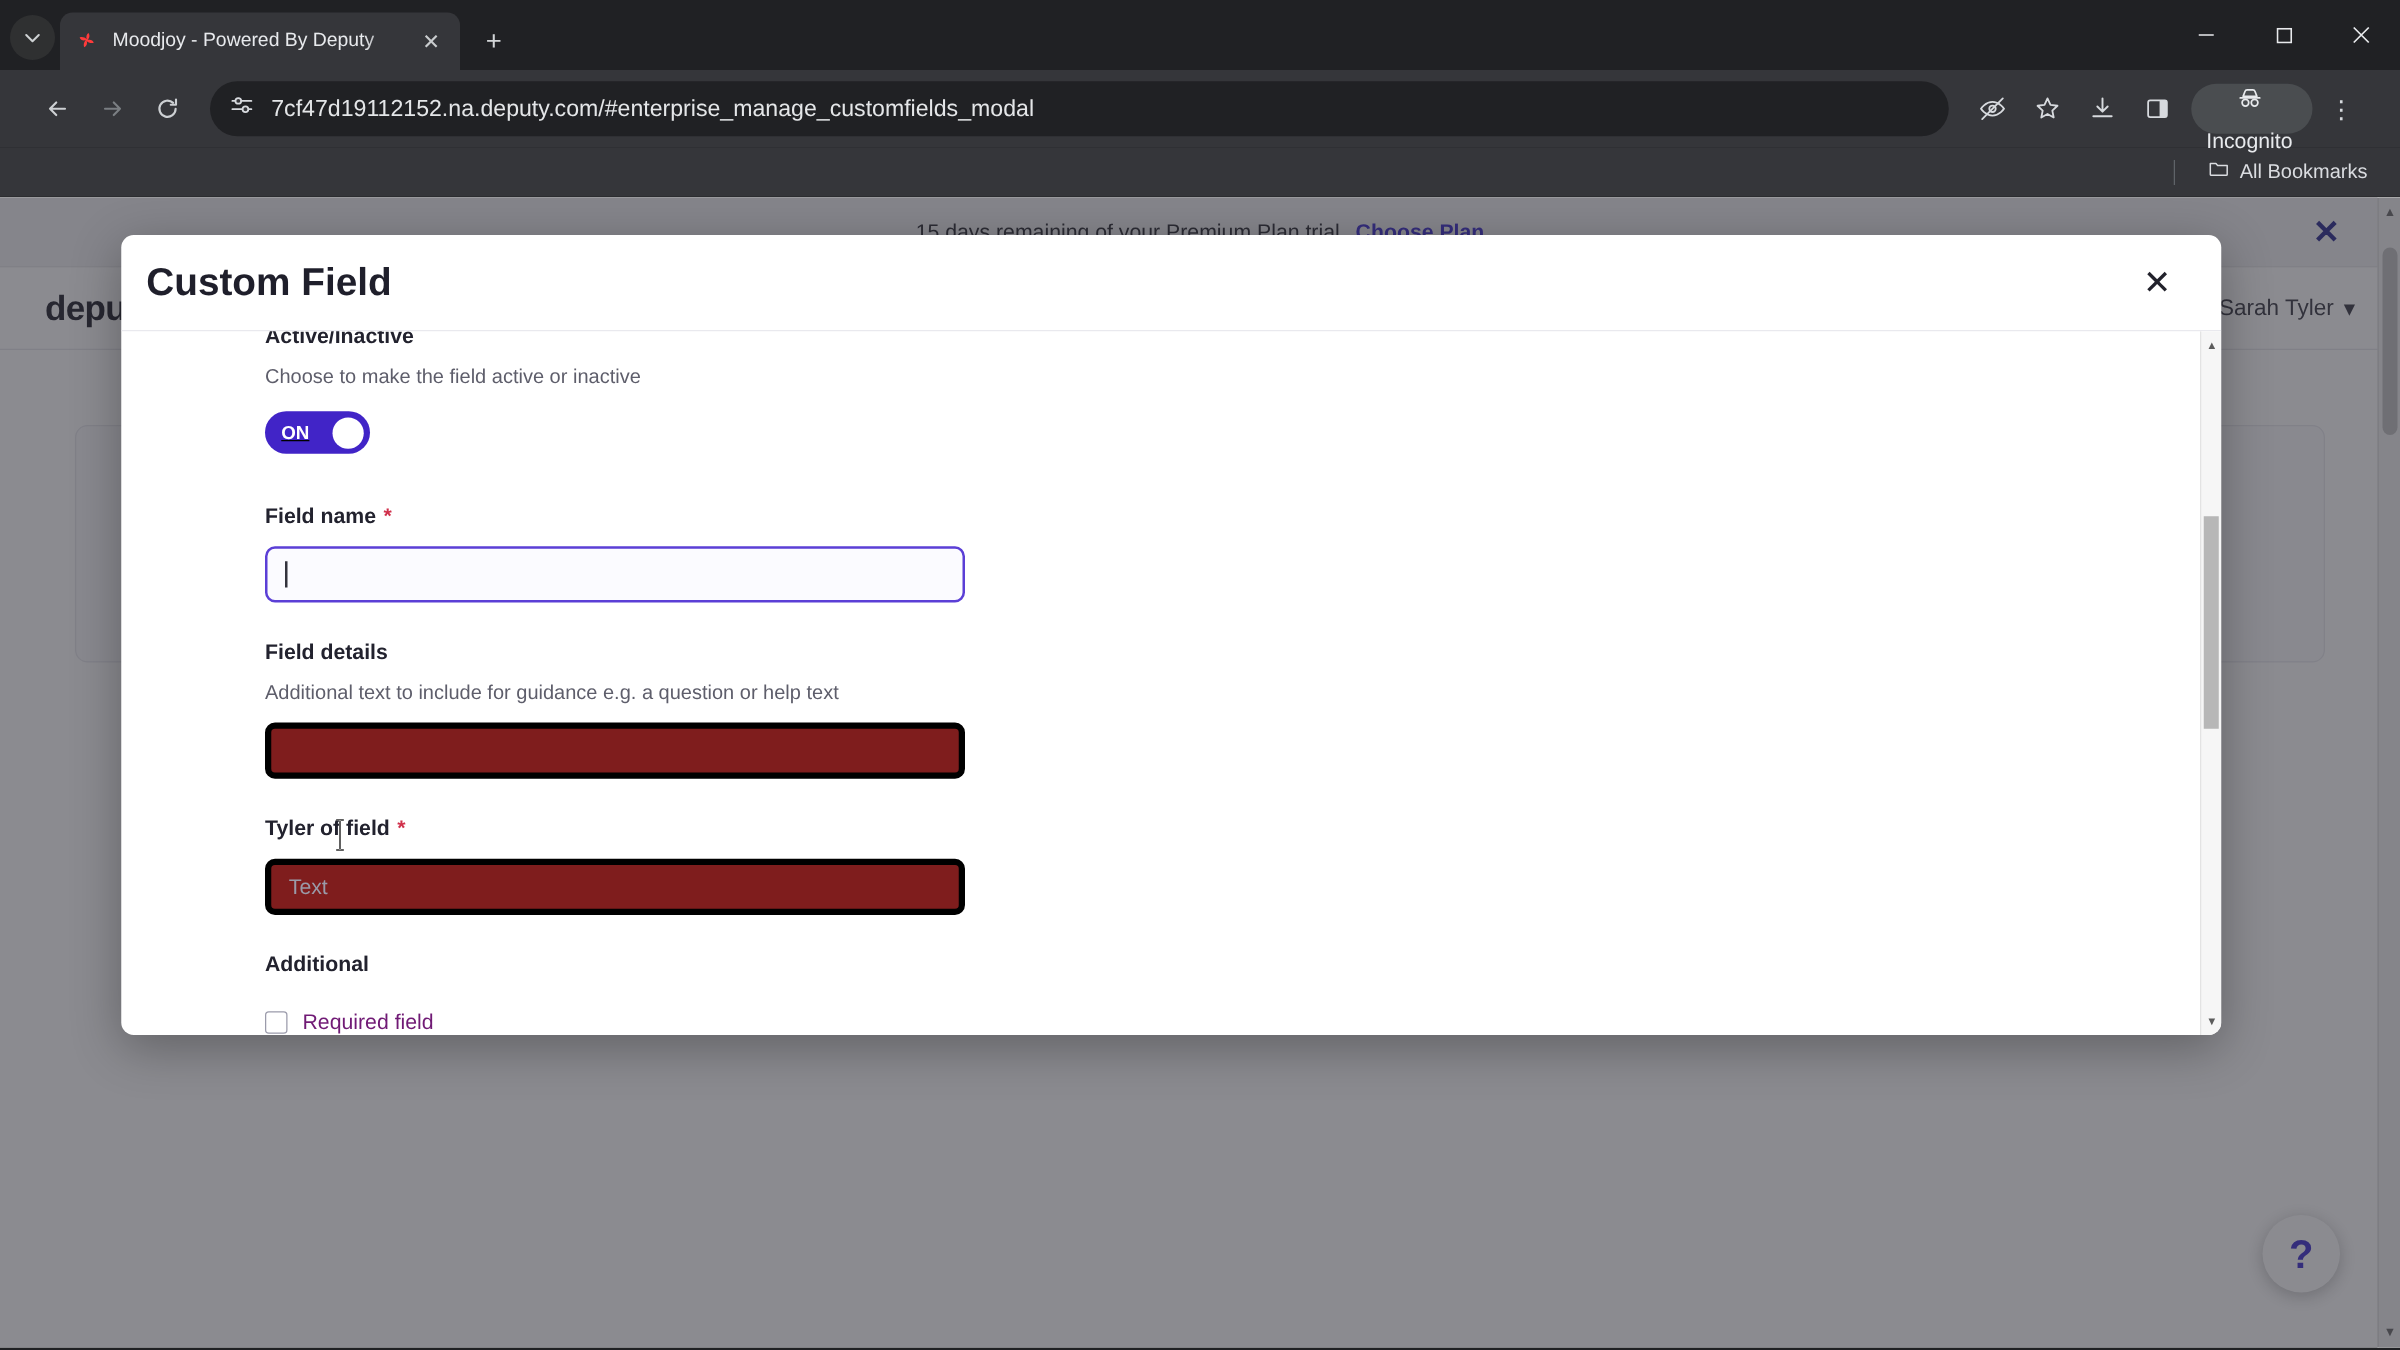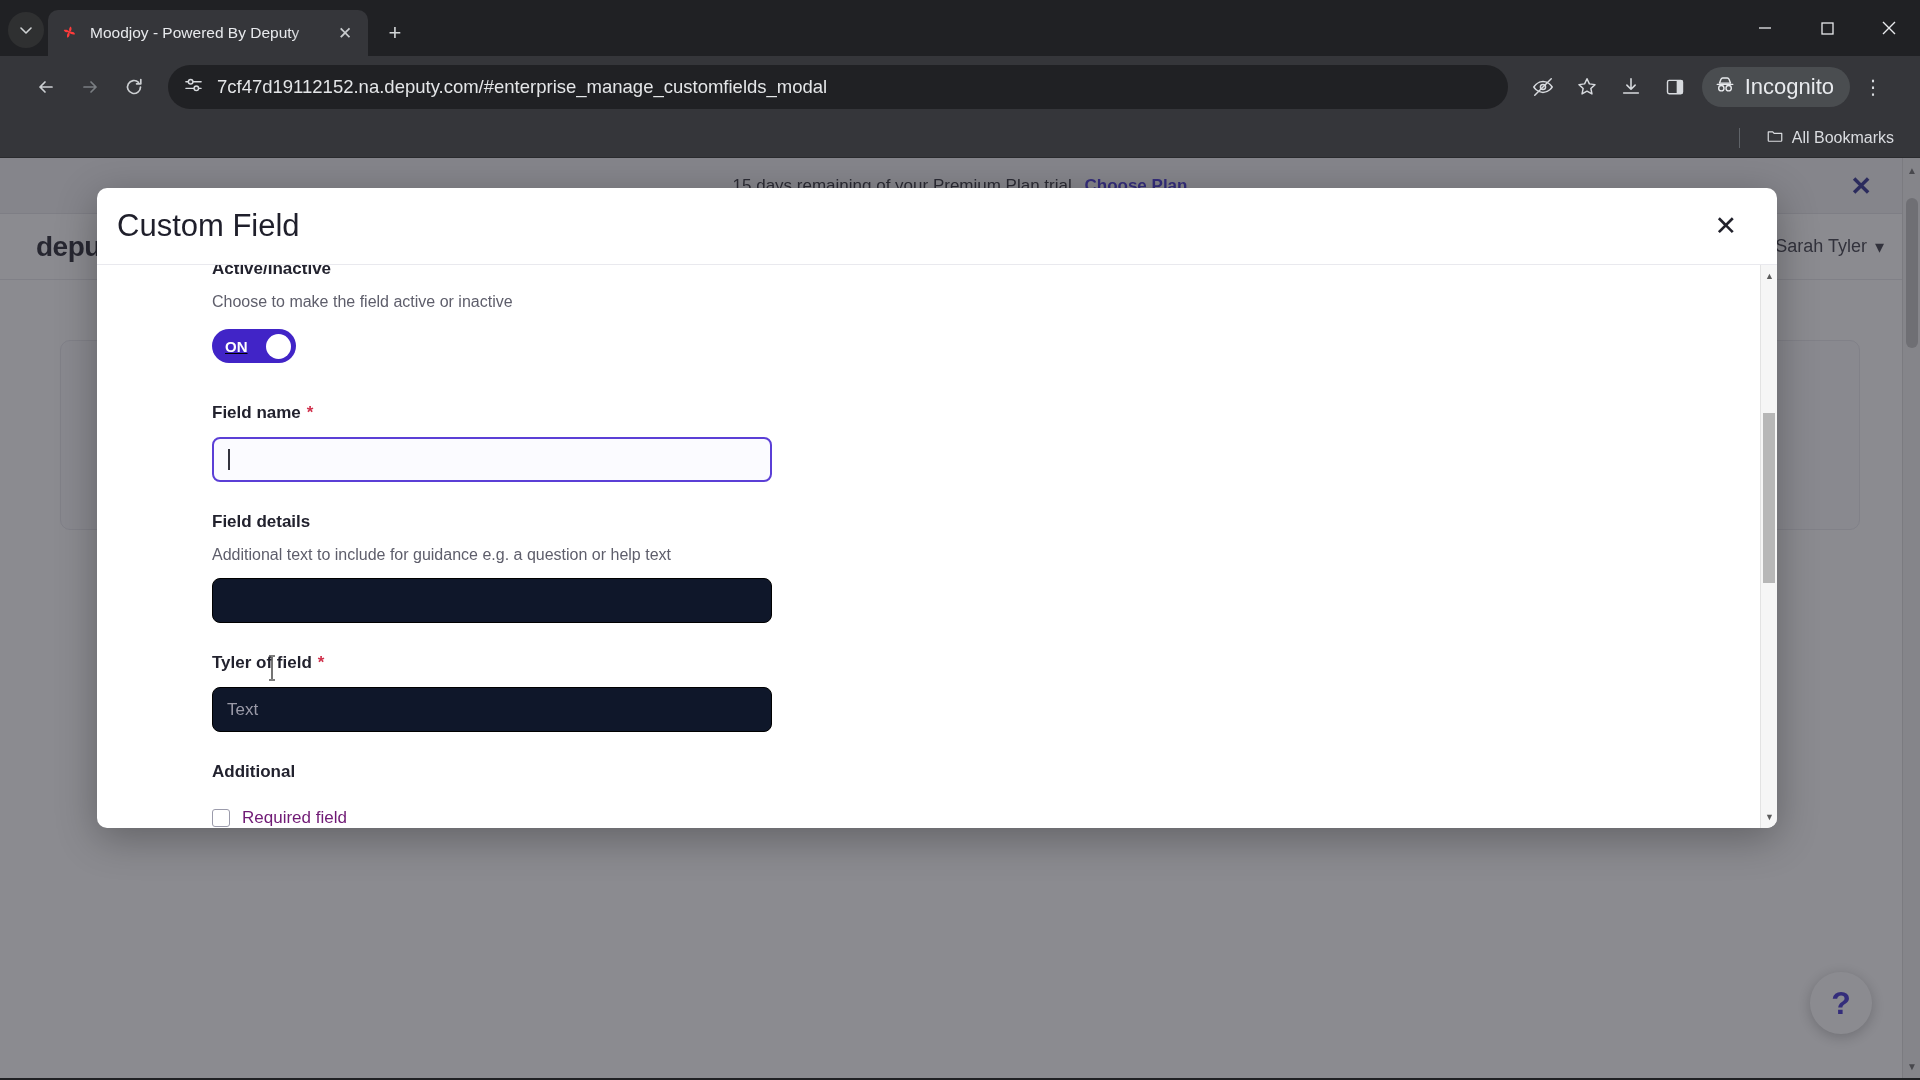--- a/index.html
+++ b/index.html
@@ -58,21 +58,21 @@
     flex: 1; height: 44px; background: #202124; border-radius: 22px;
     display: flex; align-items: center; padding: 0 16px; gap: 14px;
     margin: 0 10px; max-width: 1410px;
   }
   .omni-url { color: #e4e6e8; font-size: 18.5px; white-space: nowrap; overflow: hidden; }
   .tb-icons { display: flex; align-items: center; gap: 2px; }
   .tb-icon { width: 42px; height: 42px; border-radius: 50%; display:flex; align-items:center; justify-content:center; color:#d7dade; }
   .incognito-pill {
     height: 40px; border-radius: 20px; background: #4a4d50;
     display: flex; align-items: center; gap: 9px; padding: 0 16px 0 12px;
-    color: #e8eaed; font-size: 22px; margin-left: 4px;
+    color: #e8eaed; font-size: 17px; margin-left: 4px; flex-direction: column;
   }
 
   .bookmarkbar {
     height: 40px; background: #35363a; display: flex; align-items: center;
     justify-content: flex-end; padding-right: 18px; gap: 10px;
     border-bottom: 1px solid #2a2b2e;
   }
   .bm-divider { width: 1px; height: 20px; background: #5f6368; margin-right: 8px; }
   .bm-item { display: flex; align-items: center; gap: 8px; color: #dadce0; font-size: 16px; padding: 4px 8px; border-radius: 4px; }
 
@@ -140,42 +140,42 @@
   
   .modal {
     position: absolute; left: 97px; top: 30px; width: 1680px; height: 640px;
     background: #fff; border-radius: 10px; box-shadow: 0 10px 40px rgba(0,0,0,.3);
     display: flex; flex-direction: column; overflow: hidden;
   }
   .modal-head {
     height: 76px; flex: 0 0 76px; display: flex; align-items: center;
     padding: 0 44px 0 20px; position: relative;
   }
-  .modal-title { font-size: 31px; font-weight: 400; color: #1f1f2b; }
+  .modal-title { font-size: 31px; font-weight: 700; color: #1f1f2b; }
   .modal-close { position: absolute; right: 40px; top: 50%; transform: translateY(-50%); font-size: 27px; color: #22222c; }
 
   .modal-body { flex: 1; position: relative; overflow: hidden; border-top: 1px solid #e9e9ee; }
   .modal-scroll { position: absolute; inset: 0 17px 0 0; padding: 0 0 0 20px; }
 
   .form-section { padding-left: 95px; }
   .f-label { font-size: 17px; font-weight: 700; color: #22222e; }
   .f-label .req { color: #d0304b; margin-left: 6px; font-size: 17px; }
   .f-help { font-size: 16px; color: #5e5e6b; margin-top: 14px; }
 
   .toggle {
     margin-top: 18px; width: 84px; height: 34px; border-radius: 17px;
     background: #4124c7; display: flex; align-items: center;
     justify-content: space-between; padding: 0 5px 0 13px; text-decoration: underline;
   }
   .toggle-text { color: #fff; font-size: 15px; font-weight: 700; }
   .toggle-knob { width: 25px; height: 25px; border-radius: 50%; background: #fff; }
 
   .f-input {
-    margin-top: 14px; width: 560px; height: 45px; border: 1px solid #000000;
-    border-radius: 8px; background: #0f172a; display: flex; align-items: center;
+    margin-top: 14px; width: 560px; height: 45px; border: 5px solid #000000;
+    border-radius: 8px; background: #7f1d1d; display: flex; align-items: center;
     padding: 0 14px; font-size: 17px; color: #9a9aa8;
   }
   .f-input.focused { border: 2px solid #5b3fd6; background: #fbfbff; }
   .caret { width: 1.5px; height: 21px; background: #33333d; animation: none; }
 
   .gap-sm { height: 30px; }
   .gap-md { height: 40px; }
 
   .checkbox-row { display: flex; align-items: center; gap: 12px; margin-top: 26px; }
   .checkbox { width: 18px; height: 18px; border: 1.5px solid #9b9bab; border-radius: 3px; }

